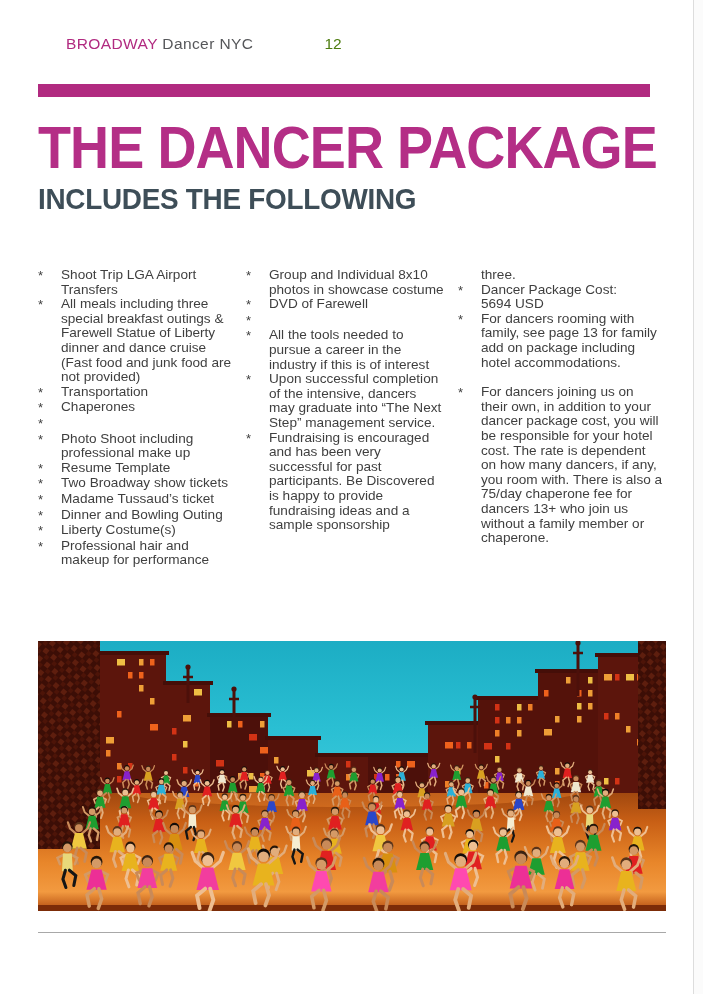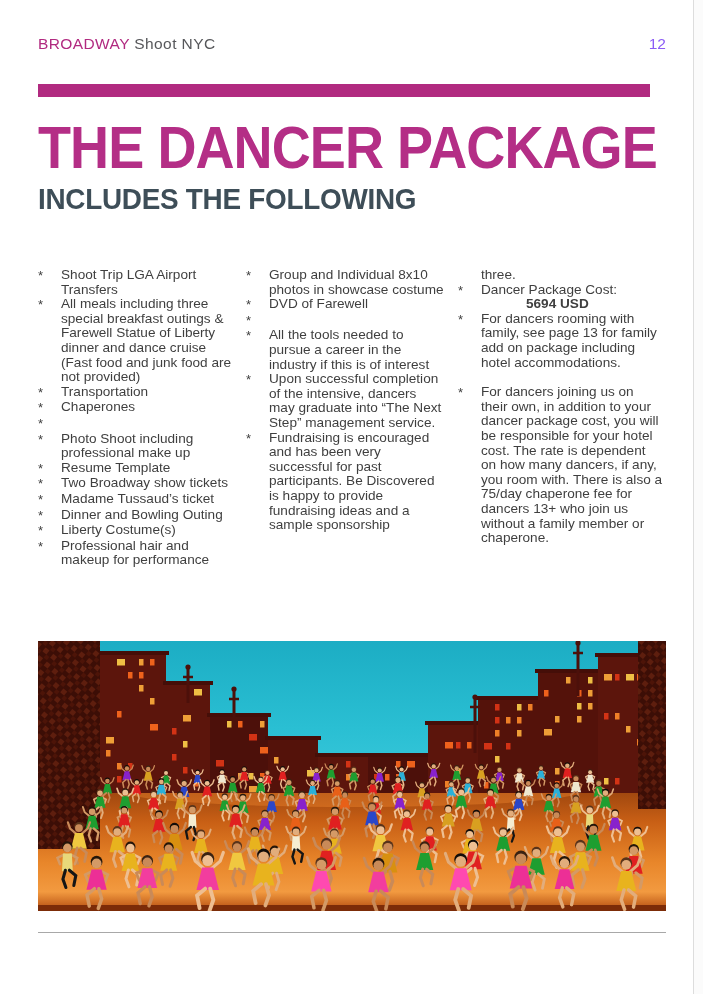--- a/index.html
+++ b/index.html
@@ -3,56 +3,56 @@
 <meta charset="utf-8">
 <style>
   html,body{margin:0;padding:0;background:#f6f6f6;}
   .page{position:relative;width:703px;height:994px;background:#ffffff;overflow:hidden;
         font-family:"Liberation Sans","DejaVu Sans",sans-serif;color:#3f3f3f;}
   .edge-strip{position:absolute;top:0;right:0;width:9px;height:100%;background:#fbfbfb;}
   .edge-line{position:absolute;top:0;right:9px;width:1px;height:100%;background:#dddddd;}
 
   
   .hdr{position:absolute;left:38px;top:35px;font-size:15.5px;letter-spacing:.4px;color:#56575a;}
-  .hdr .brand-accent{color:#b12a80;}
-  .pageno{position:absolute;top:35px;left:16px;width:650px;text-align:right;font-size:15.5px;color:#8b5cf6;}
+  .hdr .brand-accent{color:#b12a80;margin-left:28px;}
+  .pageno{position:absolute;top:35px;left:8px;width:650px;text-align:center;font-size:15.5px;color:#4d7c0f;}
   .accent-bar{position:absolute;left:38px;top:84px;width:612px;height:13px;background:#b12a80;}
 
   
   .title{position:absolute;left:38px;top:118px;font-size:60px;font-weight:800;color:#b42e86;
          letter-spacing:-1px;white-space:nowrap;transform:scaleX(.90);transform-origin:left top;line-height:1.0;}
   .subtitle{position:absolute;left:38px;top:184px;font-size:30px;font-weight:800;color:#3e4e58;
          letter-spacing:-.3px;white-space:nowrap;transform:scaleX(.93);transform-origin:left top;line-height:1.0;}
 
   
   .cols{position:absolute;left:38px;top:268px;width:628px;display:flex;}
   .col{font-size:13.6px;line-height:14.6px;color:#3f3f3f;}
   .col-1{width:195px;margin-right:13px;}
   .col-2{width:199px;margin-right:13px;}
   .col-3{width:205px;}
   .col ul{list-style:none;margin:0;padding:0;}
   .col li{display:flex;align-items:flex-start;}
   .col li.gap{margin-top:15px;}
   .col .bullet{flex:0 0 23px;font-size:13px;padding-top:1px;}
   .col .txt{flex:1 1 auto;}
-  .col strong{font-weight:700;white-space:nowrap;margin-left:45px;}
+  .col strong{font-weight:400;white-space:nowrap;}
 
   
   .photo{position:absolute;left:38px;top:641px;width:628px;height:270px;overflow:hidden;background:#25b6c9;}
   .photo svg{display:block;}
 
   .footer-divider{position:absolute;left:38px;top:932px;width:628px;height:1px;background:#a8a8a8;}
 </style>
 </head>
 <body>
 
 <div class="page">
 
   <div class="hdr">
-    <span class="brand-accent">BROADWAY</span><span> Shoot NYC</span>
+    <span class="brand-accent">BROADWAY</span><span> Dancer NYC</span>
   </div>
   <div class="pageno">12</div>
 
   <div class="accent-bar"></div>
 
   <div class="title">THE DANCER PACKAGE</div>
   <div class="subtitle">INCLUDES THE FOLLOWING</div>
 
   <div class="cols">
     <div class="col col-1">

